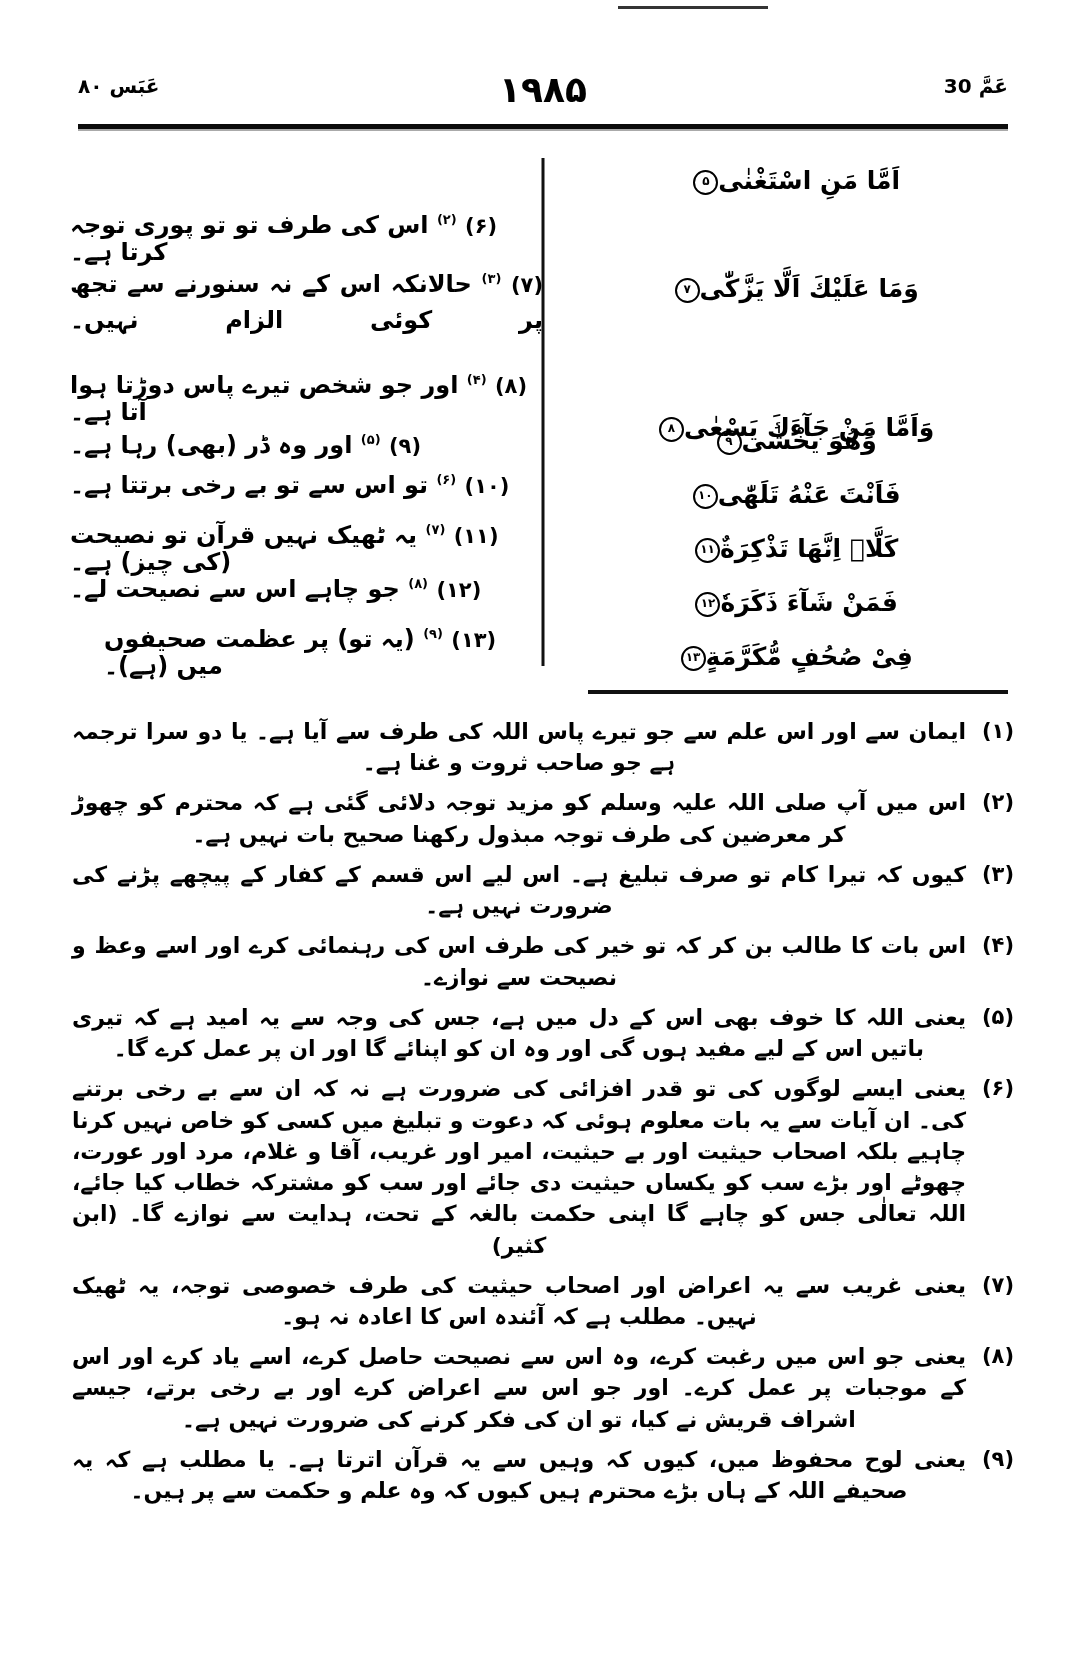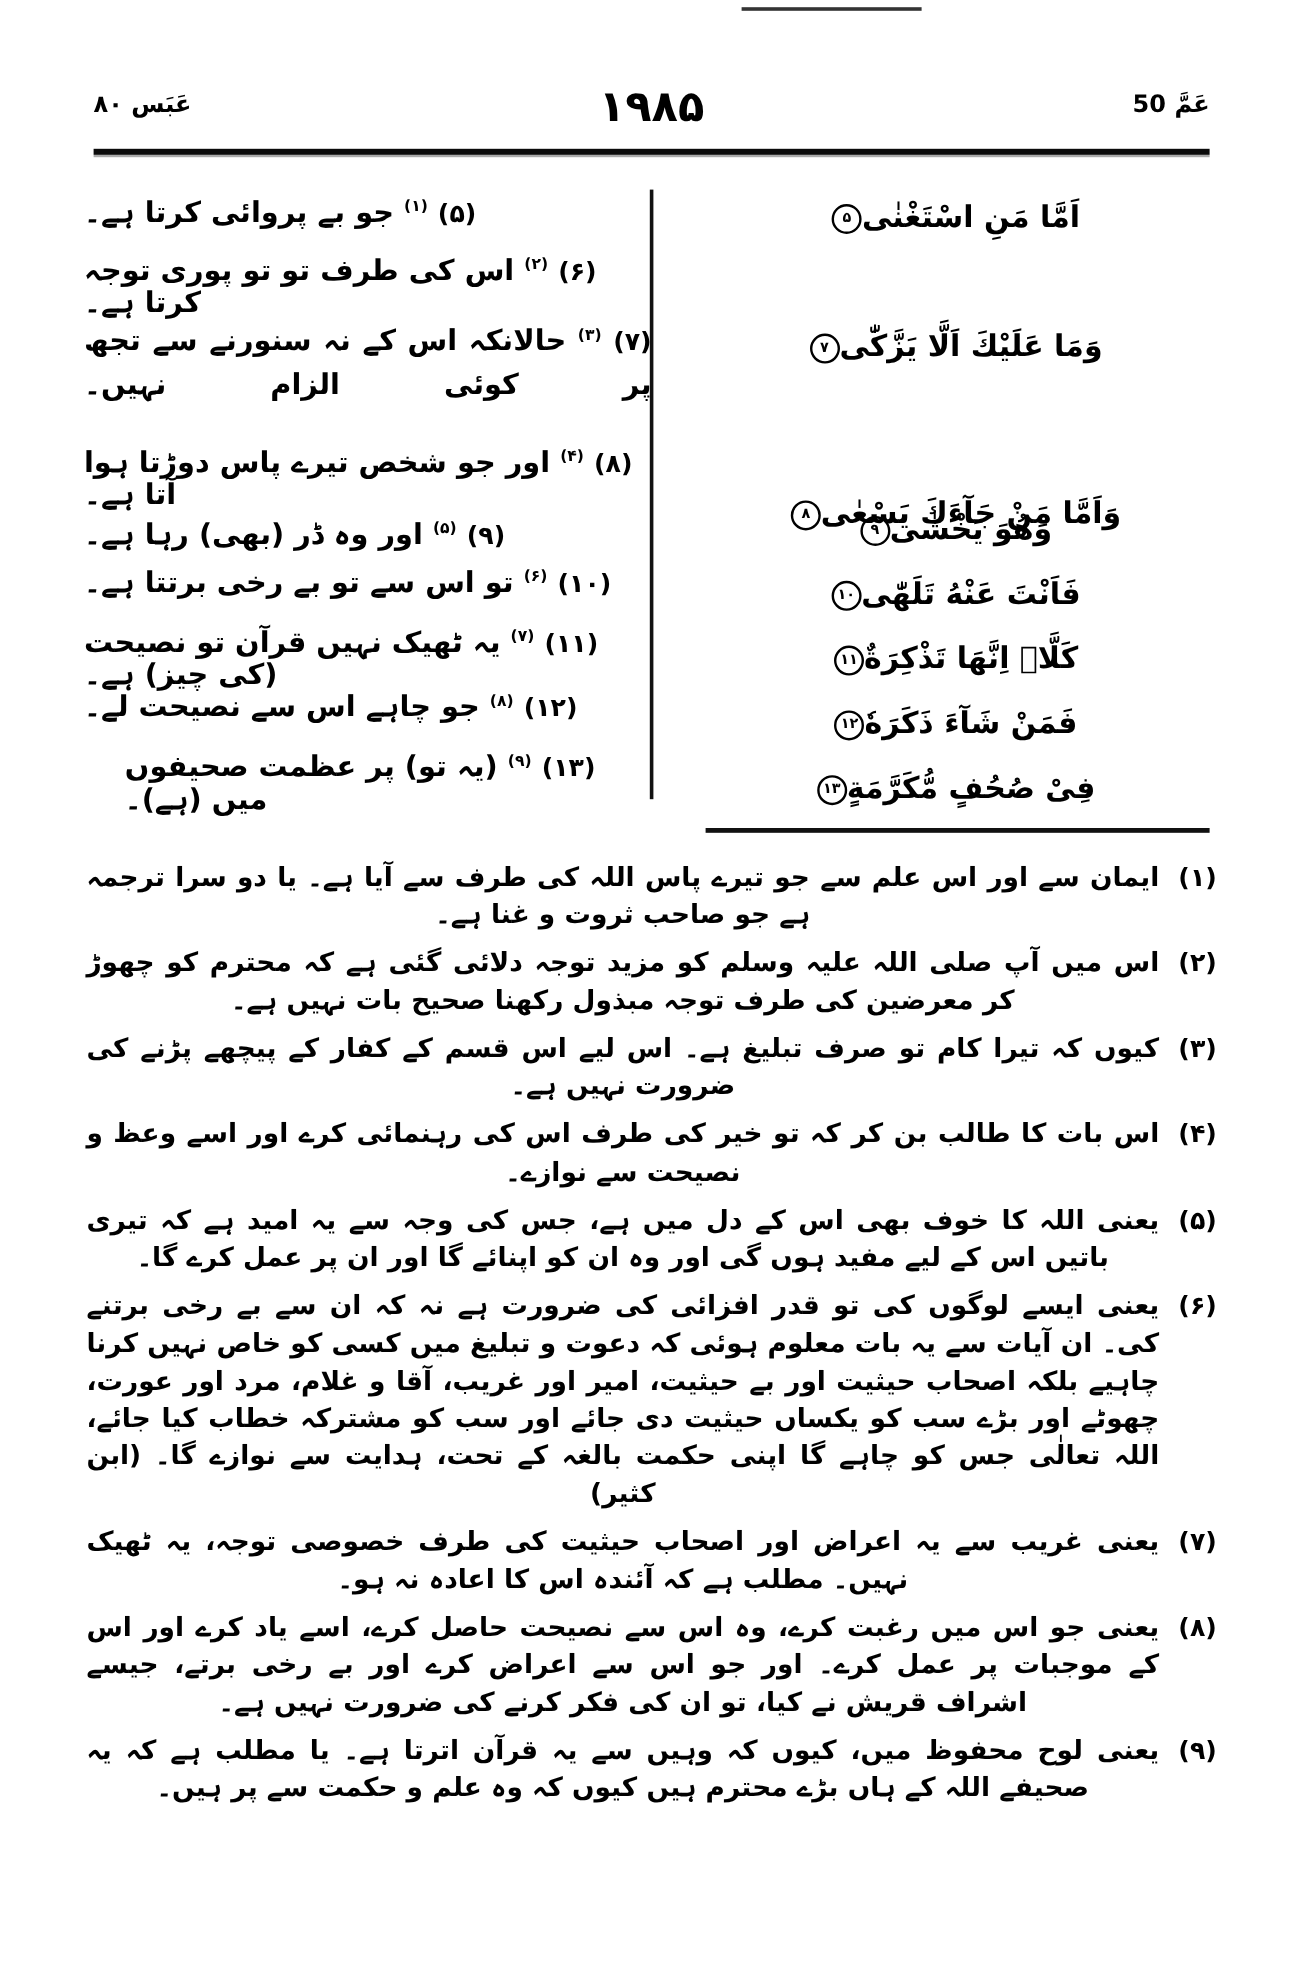--- a/index.html
+++ b/index.html
@@ -213,21 +213,21 @@
   .fn-text.lastcenter { text-align-last: center; }
 </style>
 </head>
 <body>
 
 <div class="page">
 
   <div class="top-rule"></div>
 
   <div class="header">
-    <div class="header-item hdr-right">عَمَّ 50</div>
+    <div class="header-item hdr-right">عَمَّ 30</div>
     <div class="header-item hdr-center">۱۹۸۵</div>
     <div class="header-item hdr-left">عَبَس ۸۰</div>
   </div>
   <div class="header-rule"></div>
 
   <div class="scripture">
 
     <div class="divider"></div>
 
     <div class="col-arabic">
@@ -252,25 +252,20 @@
       <div class="ayah-line" style="top:440px;">
         <span>فَمَنْ شَآءَ ذَكَرَهٗ</span><span class="ayah-num">۱۲</span>
       </div>
       <div class="ayah-line" style="top:494px;">
         <span>فِىْ صُحُفٍ مُّكَرَّمَةٍ</span><span class="ayah-num">۱۳</span>
       </div>
     </div>
 
     <div class="col-urdu">
 
-      <div class="tr-line" style="top:14px;">
-        <span class="vnum">(۵)</span>
-        <span class="sup">(۱)</span>
-        <span>جو بے پروائی کرتا ہے۔</span>
-      </div>
 
       <div class="tr-line" style="top:62px;">
         <span class="vnum">(۶)</span>
         <span class="sup">(۲)</span>
         <span>اس کی طرف تو تو پوری توجہ کرتا ہے۔</span>
       </div>
 
       <div class="tr-line wide" style="top:116px; line-height:1.5;">
         <span class="vnum">(۷)</span>
         <span class="sup">(۳)</span>

